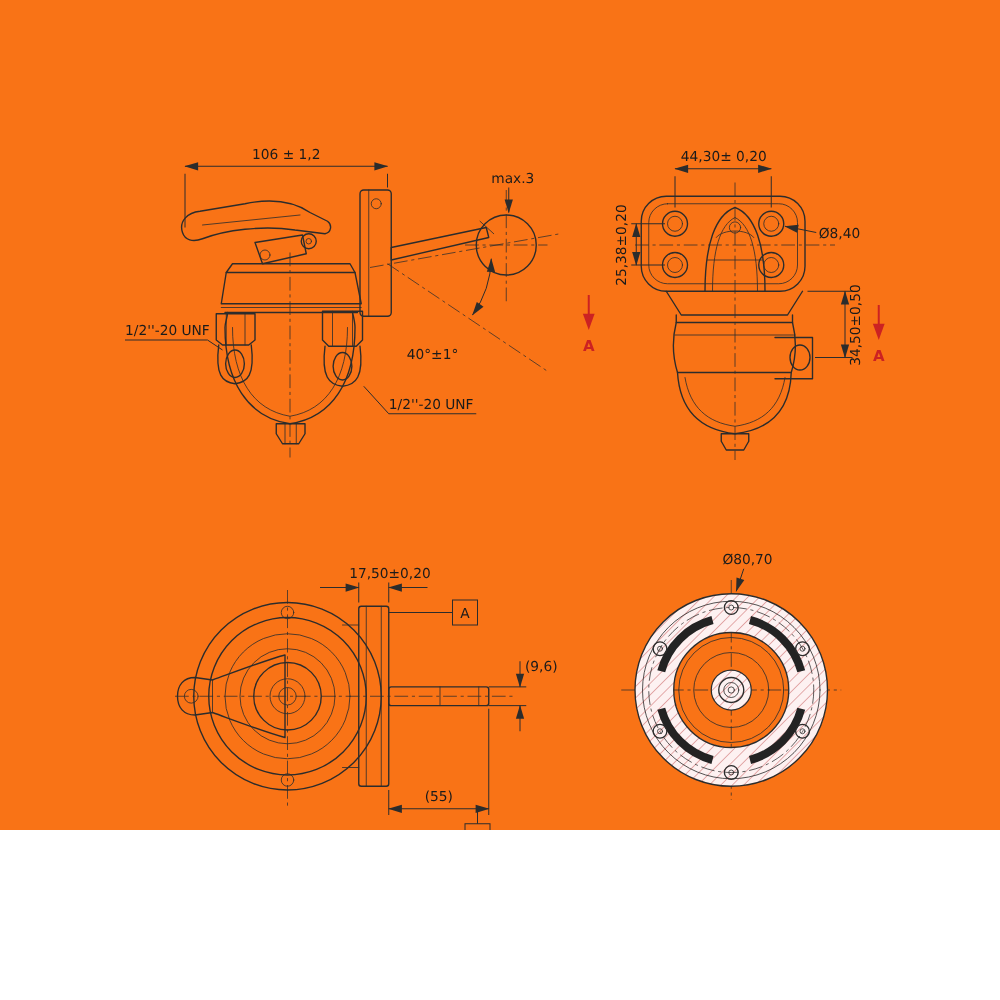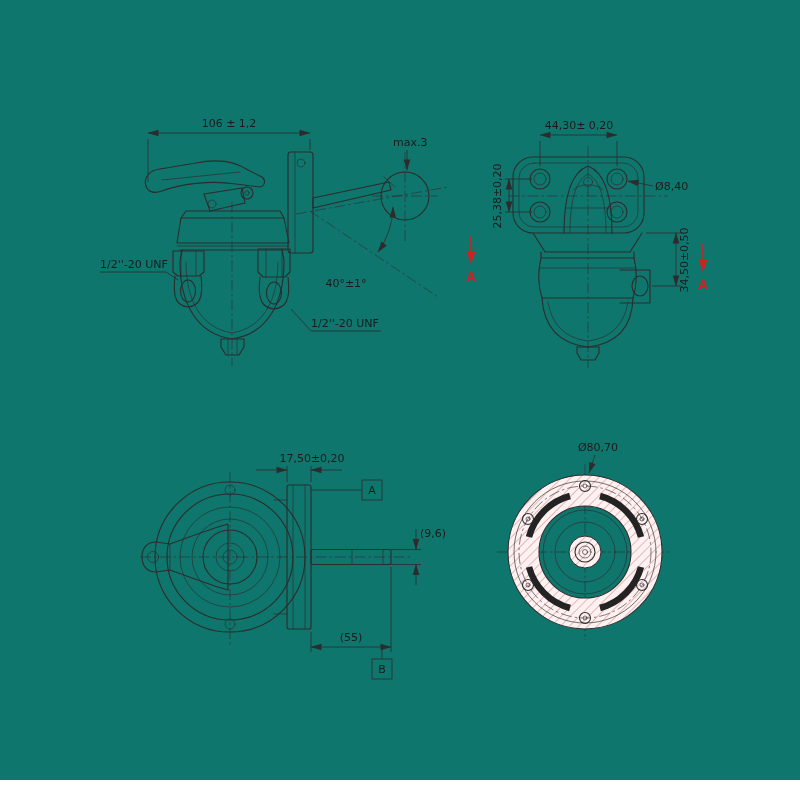--- a/index.html
+++ b/index.html
@@ -1,17 +1,17 @@
 <!DOCTYPE html>
 <html><head>
 <meta charset="utf-8">
 <title>Technical Drawing</title>
 <style>
   html,body{margin:0;padding:0;background:#ffffff;}
-  .stage{position:relative;width:800px;height:780px;background:#0f766e;overflow:hidden;}
+  .stage{position:relative;width:800px;height:664px;background:#f97316;overflow:hidden;}
   svg{display:block;}
   .ol{fill:none;stroke:#2c2c2c;stroke-width:1.1;stroke-linejoin:round;stroke-linecap:round;}
   .th{fill:none;stroke:#2c2c2c;stroke-width:0.65;stroke-linejoin:round;stroke-linecap:round;}
   .dim{fill:none;stroke:#2c2c2c;stroke-width:0.8;}
   .cl{fill:none;stroke:#2c2c2c;stroke-width:0.6;stroke-dasharray:11 3 2.5 3;}
   .slotarc{fill:none;stroke:#232323;stroke-width:6.5;}
   .txt{font:11px "DejaVu Sans", sans-serif;fill:#1b1b1b;}
   .redtxt{font:bold 12px "DejaVu Sans", sans-serif;fill:#cc2222;}
 </style>
 </head>

